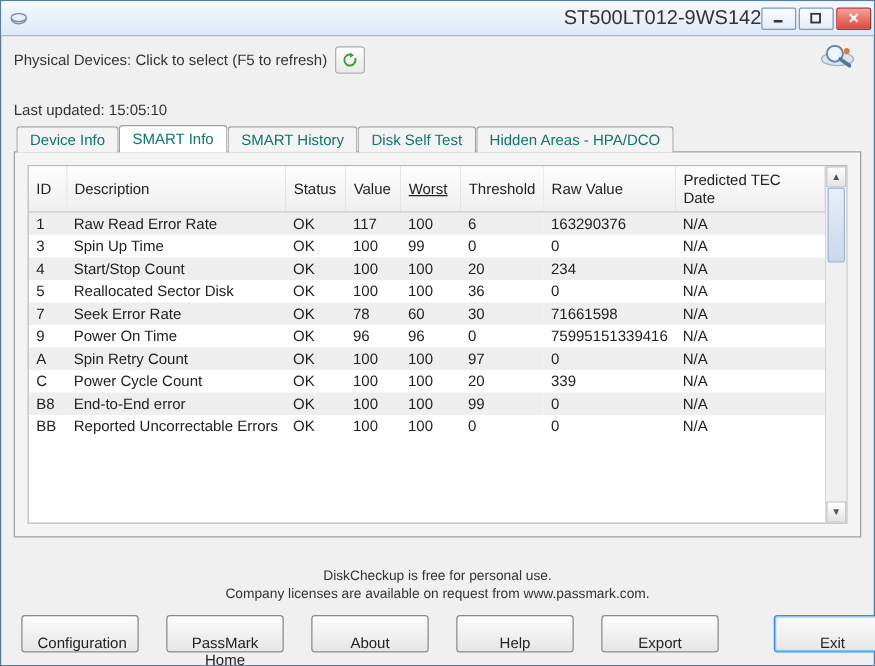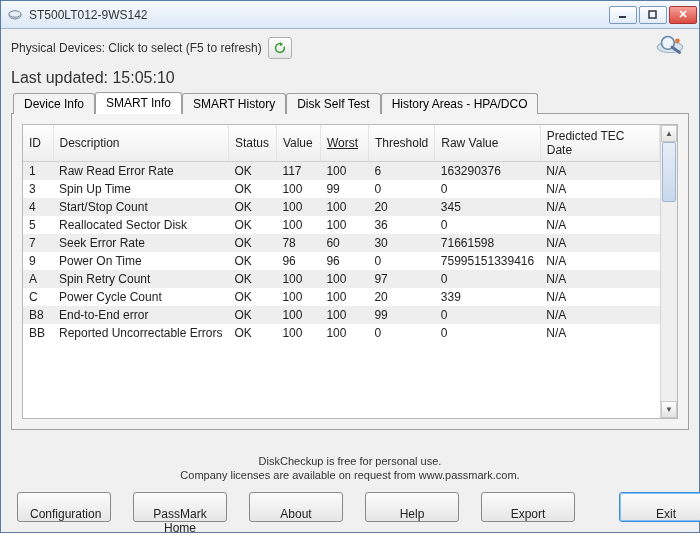--- a/index.html
+++ b/index.html
@@ -1,38 +1,38 @@
 <!DOCTYPE html>
 <html><head>
 <meta charset="utf-8">
 <style>
   * { margin: 0; padding: 0; box-sizing: border-box; font-family: "Segoe UI", Tahoma, sans-serif; }
   body { background: #fff; }
   .window { width: 700px; height: 533px; border: 1px solid #5a7ca0; background: #f0f0f0; display: flex; flex-direction: column; }
   .titlebar { height: 28px; background: linear-gradient(#f5f9fd,#dde9f7); border-bottom: 1px solid #a0b4cc; display: flex; align-items: center; padding: 0 2px 0 6px; }
   .titlebar .icon { width: 16px; height: 16px; margin-right: 6px; display: inline-flex; align-items: center; justify-content: center; }
-  .titlebar .title { font-size: 12px; color: #333; flex: 1; }
+  .titlebar .title { font-size: 16px; color: #333; flex: 1; text-align: right; }
   .winbtns { display: flex; gap: 2px; }
   .winbtn { width: 28px; height: 18px; border: 1px solid #7a9ac0; border-radius: 2px; background: linear-gradient(#fdfdfe,#e3ecf7); display: flex; align-items: center; justify-content: center; font-size: 10px; color: #334; cursor: pointer; }
   .winbtn.close { background: linear-gradient(#f7a09a,#d94b3f); border-color: #a33; color: #fff; font-weight: bold; }
   .winbtn.close .x { font-size: 11px; }
   .content { flex: 1; padding: 6px 10px 0 10px; display: flex; flex-direction: column; position: relative; }
   .physrow { display: flex; align-items: center; gap: 6px; font-size: 12px; color: #333; margin: 2px 0 6px 0; }
   .refresh { width: 24px; height: 22px; border: 1px solid #b0b0b0; border-radius: 3px; background: linear-gradient(#fefefe,#e8e8e8); display: flex; align-items: center; justify-content: center; cursor: pointer; }
   .refresh svg { width: 14px; height: 14px; }
   .magnify { position: absolute; right: 12px; top: 2px; width: 34px; height: 26px; display: flex; align-items: center; justify-content: center; }
   .devpanel { border: 1px solid #8aa8c8; background: #fff; border-radius: 2px; padding: 4px 6px 6px 6px; }
   .devpanel .heading { color: #1a5bc4; font-size: 12px; margin-bottom: 2px; }
   .device { width: 96px; text-align: center; padding: 4px 2px; }
   .device .diskicon { width: 38px; height: 22px; margin: 0 auto 4px auto; }
   .device.selected .label { background: #2f8fe0; color: #fff; }
   .device .label { font-size: 11px; line-height: 13px; padding: 2px; color: #333; }
-  .lastupd { font-size: 16px; color: #333; margin: 4px 0 4px 0; }
+  .lastupd { font-size: 12px; color: #333; margin: 16px 0 4px 0; }
   .tabs { display: flex; align-items: flex-end; margin-left: 2px; }
-  .tab { border: 1px solid #9f9f9f; border-bottom: none; background: #f3f3f3; padding: 3px 10px; font-size: 12px; color: #000000; border-radius: 3px 3px 0 0; margin-right: 0px; position: relative; top: 1px; cursor: pointer; }
+  .tab { border: 1px solid #9f9f9f; border-bottom: none; background: #f3f3f3; padding: 3px 10px; font-size: 12px; color: #0f766e; border-radius: 3px 3px 0 0; margin-right: 0px; position: relative; top: 1px; cursor: pointer; }
   .tab.active { background: #fff; z-index: 2; padding-bottom: 4px; }
   .tabbody { border: 1px solid #9f9f9f; background: #f4f4f4; flex: 1; padding: 10px; display: flex; flex-direction: column; min-height: 0; }
   .tablewrap { flex: 1; border: 1px solid #b8b8b8; background: #fff; display: flex; min-height: 0; position: relative; }
   .tablescroll { flex: 1; overflow: hidden; }
   table { border-collapse: collapse; width: 100%; font-size: 12px; color: #222; }
   thead th { text-align: left; font-weight: normal; background: linear-gradient(#fdfdfd,#efefef); border-bottom: 1px solid #d0d0d0; border-right: 1px solid #e4e4e4; padding: 4px 6px; position: sticky; top: 0; }
   tbody td { padding: 2px 6px; border: none; white-space: nowrap; }
   tbody tr.alt { background: #eeeeee; }
   .vscroll { width: 17px; background: #f0f0f0; border-left: 1px solid #d6d6d6; display: flex; flex-direction: column; }
   .sbbtn { height: 17px; background: linear-gradient(#fefefe,#e4e4e4); border: 1px solid #c8c8c8; display: flex; align-items: center; justify-content: center; font-size: 8px; color: #555; cursor: pointer; }
@@ -101,21 +101,21 @@
 
     <div class="lastupd">
       <span>Last updated: </span><span>15:05:10</span>
     </div>
 
     <div class="tabs">
       <div class="tab">Device Info</div>
       <div class="tab active">SMART Info</div>
       <div class="tab">SMART History</div>
       <div class="tab">Disk Self Test</div>
-      <div class="tab">History Areas - HPA/DCO</div>
+      <div class="tab">Hidden Areas - HPA/DCO</div>
     </div>
 
     <div class="tabbody">
       <div class="tablewrap">
         <div class="tablescroll">
           <table>
             <thead>
               <tr>
                 <th class="col-id">ID</th>
                 <th class="col-desc">Description</th>
@@ -148,21 +148,21 @@
                   <td>0</td>
                   <td>N/A</td>
                 </tr>
                 <tr class="alt">
                   <td>4</td>
                   <td>Start/Stop Count</td>
                   <td>OK</td>
                   <td>100</td>
                   <td>100</td>
                   <td>20</td>
-                  <td>345</td>
+                  <td>234</td>
                   <td>N/A</td>
                 </tr>
                 <tr>
                   <td>5</td>
                   <td>Reallocated Sector Disk</td>
                   <td>OK</td>
                   <td>100</td>
                   <td>100</td>
                   <td>36</td>
                   <td>0</td>

